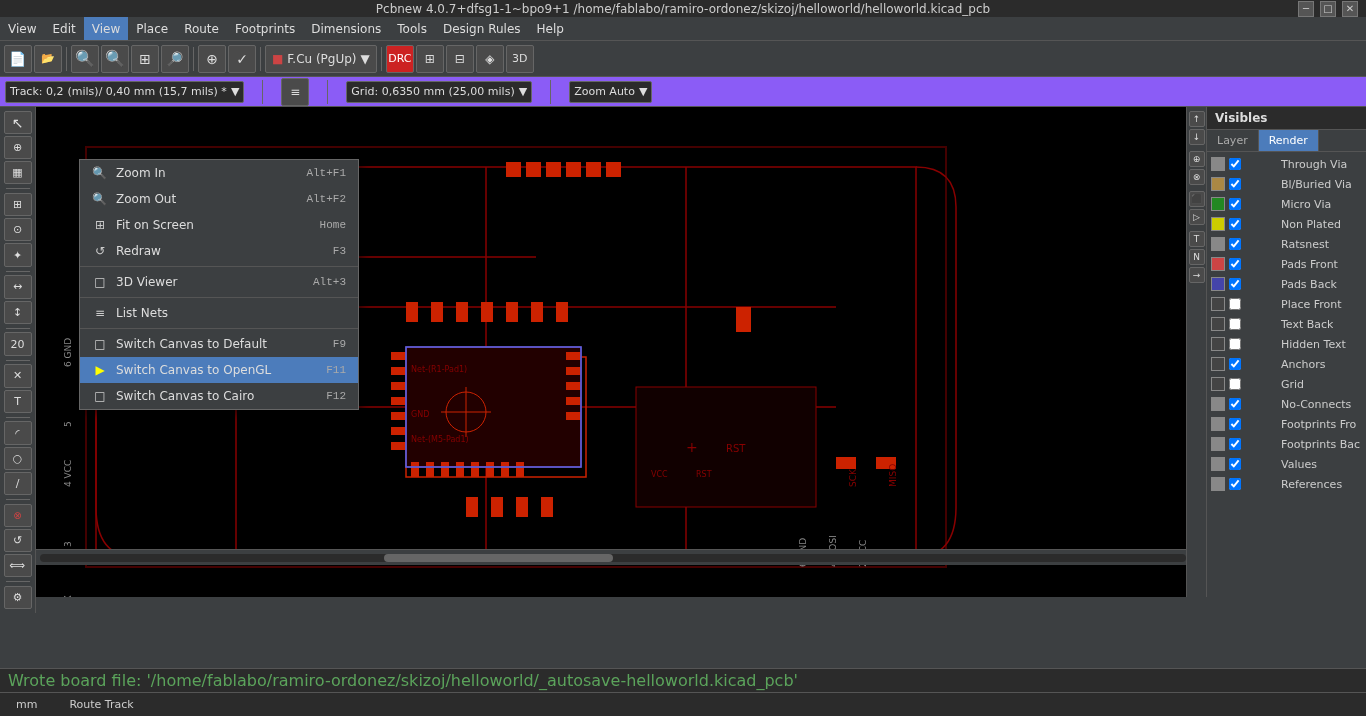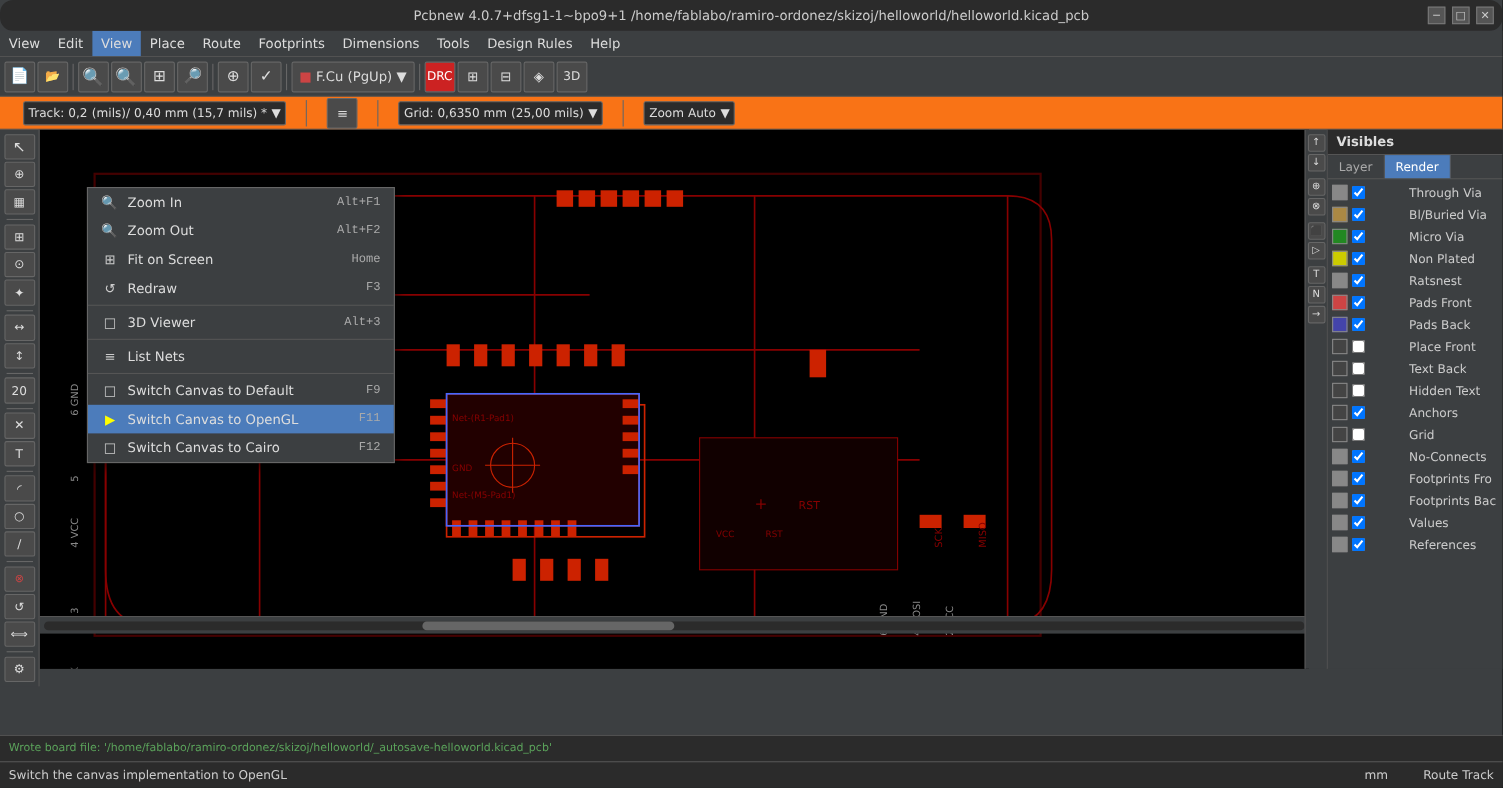--- a/index.html
+++ b/index.html
@@ -1,29 +1,28 @@
 <!DOCTYPE html>
 <html><head>
   <meta charset="utf-8">
   <style>
     * { margin: 0; padding: 0; box-sizing: border-box; }
     body { width: 1366px; height: 716px; overflow: hidden; font-family: 'DejaVu Sans', Arial, sans-serif; font-size: 12px; background: #3c3f41; color: #ddd; }
 
     
     #titlebar {
       width: 100%;
-      height: 28px;
+      height: 17px;
       background: #2b2b2b;
       display: flex;
       align-items: center;
       justify-content: center;
       color: #ccc;
       font-size: 12px;
       position: relative;
-      border-radius: 12px;
     }
     #titlebar .win-controls {
       position: absolute;
       right: 8px;
       display: flex;
       gap: 6px;
     }
     .win-btn {
       width: 16px; height: 16px;
       background: #555;
@@ -85,25 +84,25 @@
       color: #ddd;
       font-size: 12px;
       border-radius: 2px;
       gap: 4px;
     }
 
     
     #toolbar-second {
       width: 100%;
       height: 30px;
-      background: #f97316;
+      background: #8b5cf6;
       border-bottom: 1px solid #555;
       display: flex;
       align-items: center;
-      padding: 2px 21px;
+      padding: 2px 5px;
       gap: 16px;
     }
     .track-select {
       height: 22px;
       background: #2b2b2b;
       border: 1px solid #666;
       color: #ddd;
       padding: 0 4px;
       font-size: 11px;
       border-radius: 2px;
@@ -204,21 +203,21 @@
 
     
     #statusbar {
       width: 100%;
       height: 24px;
       background: #2b2b2b;
       border-top: 1px solid #555;
       display: flex;
       align-items: center;
       padding: 0 8px;
-      font-size: 10px;
+      font-size: 16px;
       color: #5ba35b;
       gap: 16px;
       position: absolute;
       bottom: 24px;
       left: 0;
     }
     #statusbar2 {
       width: 100%;
       height: 24px;
       background: #2b2b2b;
@@ -798,16 +797,15 @@
       <span class="dd-item-key">F12</span>
     </div>
   </div>
 
 </div>
 
 <div id="statusbar">
   <span style="color:#5ba35b;">Wrote board file: '/home/fablabo/ramiro-ordonez/skizoj/helloworld/_autosave-helloworld.kicad_pcb'</span>
 </div>
 <div id="statusbar2">
-  <span style="flex:1;">Switch the canvas implementation to OpenGL</span>
   <span style="margin-left:8px;">mm</span>
   <span style="margin-left:16px;">Route Track</span>
 </div>
 
 </body></html>

